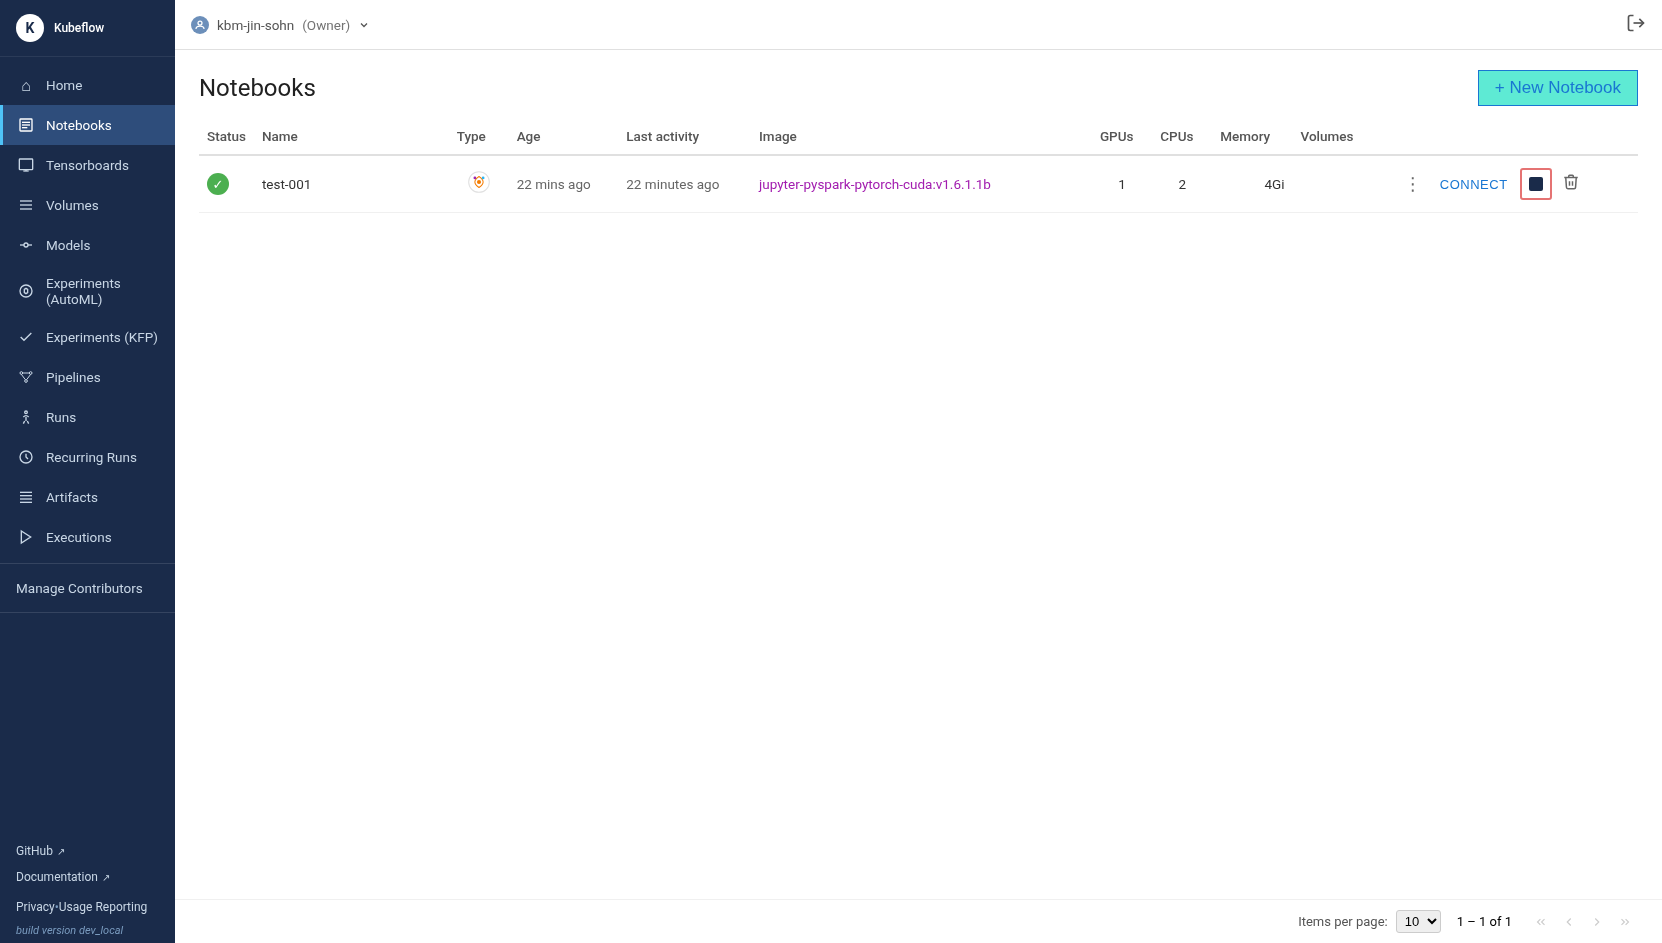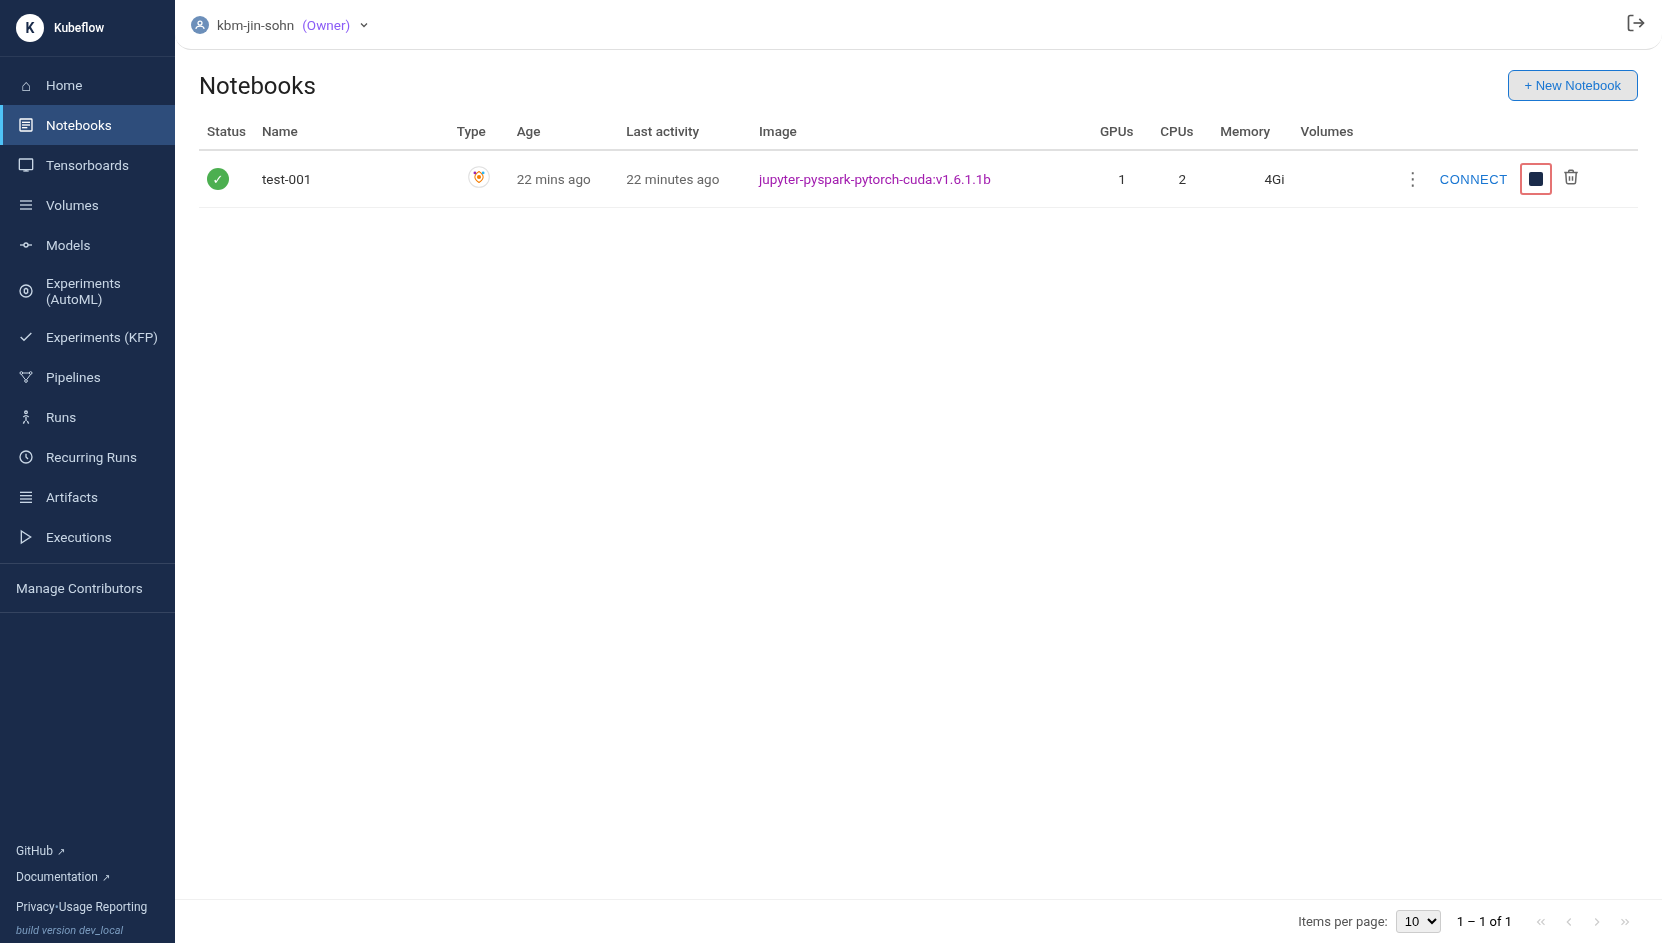--- a/index.html
+++ b/index.html
@@ -99,21 +99,20 @@
 
     
     .topbar {
       height: 50px;
       border-bottom: 1px solid #e0e0e0;
       display: flex;
       align-items: center;
       padding: 0 16px;
       justify-content: space-between;
       background: white;
-      border-radius: 16px;
     }
     .topbar-left {
       display: flex; align-items: center; gap: 8px;
       font-size: 13.5px; color: #555;
     }
     .topbar-left .namespace-icon {
       width: 18px; height: 18px;
       background: #6c8fba;
       border-radius: 50%;
       display: inline-block;
@@ -133,25 +132,25 @@
     }
     .page-title {
       font-size: 24px;
       font-weight: 400;
       color: #212121;
     }
     .new-notebook-btn {
       display: flex; align-items: center; gap: 6px;
       border: 1px solid #1976d2;
       color: #1976d2;
-      background: #e5e5e5;
+      background: #5eead4;
       padding: 7px 16px;
-      border-radius: 6px;
+      border-radius: 0;
       cursor: pointer;
-      font-size: 13px;
+      font-size: 17px;
       font-weight: 500;
     }
 
     
     .table-container {
       flex: 1;
       padding: 0 24px;
       overflow: auto;
     }
     table {
@@ -432,21 +431,21 @@
 
   <div class="topbar">
     <div class="topbar-left">
       <div class="namespace-icon">
         <svg width="12" height="12" viewBox="0 0 24 24" fill="none" stroke="white" stroke-width="2.5">
             <circle cx="12" cy="8" r="4"></circle>
             <path d="M4 20 Q4 14 12 14 Q20 14 20 20"></path>
           </svg>
       </div>
       <span>kbm-jin-sohn</span>
-      <span style="color:#8b5cf6;">(Owner)</span>
+      <span style="color:#737373;">(Owner)</span>
       <svg width="12" height="12" viewBox="0 0 24 24" fill="none" stroke="#555" stroke-width="2.5">
           <polyline points="6 9 12 15 18 9"></polyline>
         </svg>
     </div>
     <div class="topbar-right">
       <svg width="20" height="20" viewBox="0 0 24 24" fill="none" stroke="#555" stroke-width="2">
           <path d="M9 21H5a2 2 0 0 1-2-2V5a2 2 0 0 1 2-2h4"></path>
           <polyline points="16 17 21 12 16 7"></polyline>
           <line x1="21" y1="12" x2="9" y2="12"></line>
         </svg>

